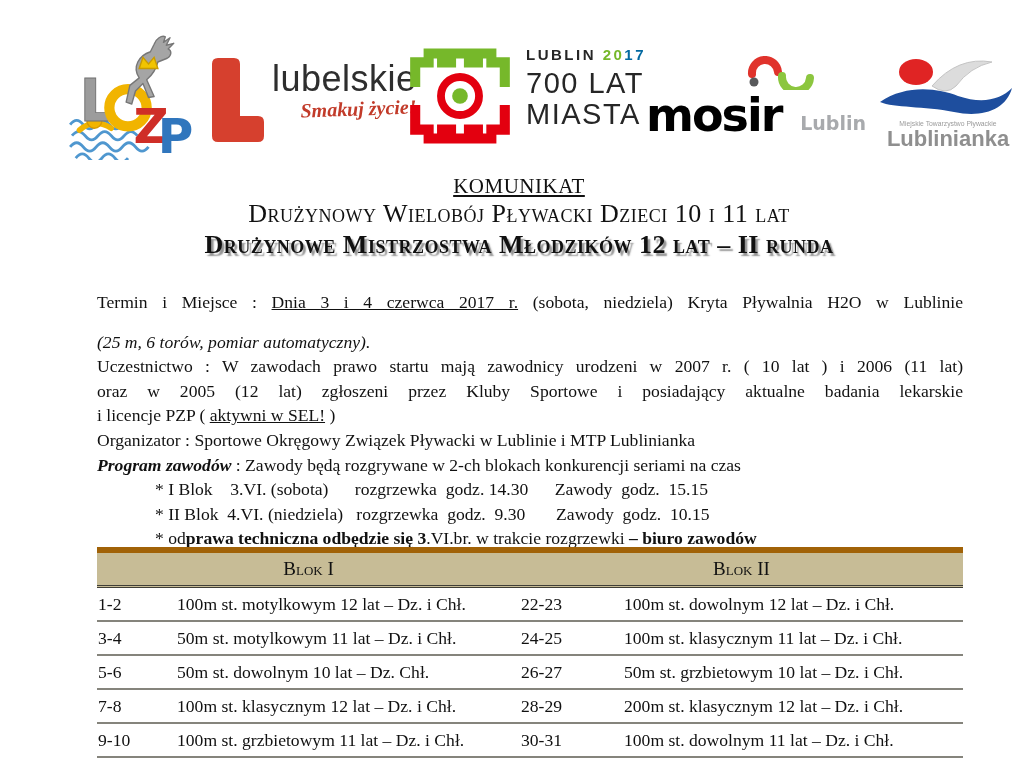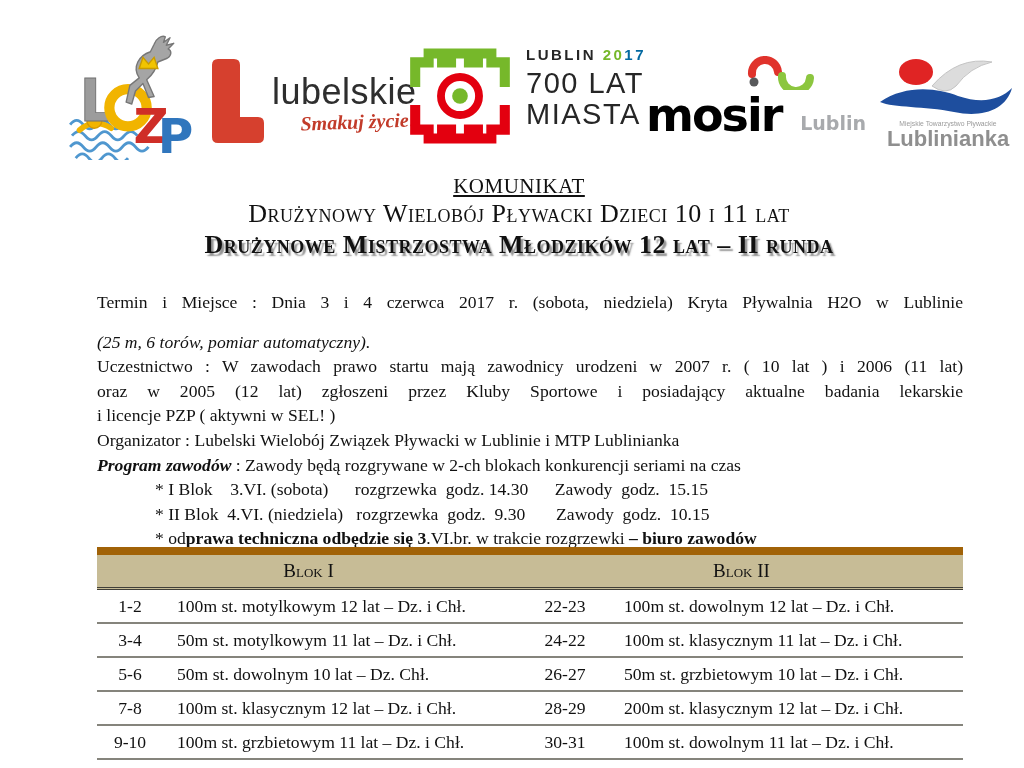--- a/index.html
+++ b/index.html
@@ -2,21 +2,21 @@
 <html lang="pl"><head>
 <meta charset="utf-8">
 <style>
   html,body{margin:0;padding:0;background:#fff;overflow:hidden;}
   .page{position:relative;width:1024px;height:768px;background:#fff;overflow:hidden;
         font-family:"Liberation Serif",serif;color:#111;}
 
   
   .logo{position:absolute;}
   .logo-lozp{left:62px;top:20px;width:132px;height:140px;}
-  .logo-lubelskie{left:206px;top:56px;width:192px;height:90px;display:flex;align-items:center;}
+  .logo-lubelskie{left:206px;top:56px;width:192px;height:90px;display:flex;align-items:flex-start;}
   .lub-l-svg{width:60px;height:88px;flex:0 0 auto;}
   .lub-text-col{margin-left:6px;margin-top:4px;font-family:"Liberation Sans",sans-serif;}
   .lub-word{font-size:36px;color:#2e2e2e;letter-spacing:.5px;line-height:38px;}
   .lub-tagline{font-family:"Liberation Serif",serif;font-style:italic;font-weight:bold;
                font-size:20px;color:#c23b2a;text-align:right;transform:rotate(-2deg);margin-top:0;}
   .logo-700{left:404px;top:40px;display:flex;}
   .l700-icon{width:112px;height:112px;}
   .l700-text{margin-left:10px;margin-top:6px;font-family:"Liberation Sans",sans-serif;color:#262626;}
   .l700-line1{font-size:15px;letter-spacing:2.5px;font-weight:bold;}
   .l700-y-green{color:#76b82a;text-align:right;}
@@ -37,32 +37,32 @@
   .h-sub1{font-size:26px;line-height:30px;font-variant:small-caps;letter-spacing:.5px;}
   .h-sub2{font-size:26px;line-height:32px;font-variant:small-caps;font-weight:bold;
           letter-spacing:.5px;text-shadow:2.5px 2.5px 1.5px rgba(110,110,110,.75);}
 
   
   .doc{position:absolute;left:97px;top:290px;width:866px;font-size:17.6px;}
   .doc-line{line-height:24.6px;white-space:normal;}
   .jl{text-align:justify;text-align-last:justify;}
   .pre{white-space:pre;}
   .indent{padding-left:58px;}
-  .u{}
+  .u{text-decoration:underline;}
   .it{font-style:italic;margin-top:15px;}
   .b{font-weight:bold;}
   .bi{font-weight:bold;font-style:italic;text-align:right;}
 
   
   .events{position:absolute;left:97px;top:547px;width:866px;border-collapse:collapse;
           table-layout:fixed;font-size:17.6px;}
   .events th{height:30px;font-weight:normal;font-variant:small-caps;font-size:19px;
-             border-top:8px solid #a16207;border-bottom:3px double #403f38;}
+             border-top:6px solid #a16207;border-bottom:3px double #403f38;}
   .events td{height:30px;border-bottom:2px solid #85847c;vertical-align:middle;}
-  .events td.num{text-align:center;}
+  .events td.num{}
   .events td.ev{padding-left:14px;}
 </style>
 </head>
 <body>
 
 <div class="page">
 
   <svg class="logo logo-lozp" viewBox="0 0 132 150" aria-hidden="true">
 
     <path d="M4,112 q7,-9 14,0 t14,0 t14,0 t14,0" fill="none" stroke="#4f97cf" stroke-width="3"></path>
@@ -129,21 +129,21 @@
     <div class="h-sub1">Drużynowy Wielobój Pływacki Dzieci 10 i 11 lat</div>
     <div class="h-sub2">Drużynowe Mistrzostwa Młodzików 12 lat  – II runda</div>
   </div>
 
   <div class="doc">
     <div class="doc-line jl"><span>Termin i Miejsce : </span><span class="u">Dnia 3 i 4 czerwca 2017 r.</span><span> (sobota, niedziela) Kryta Pływalnia H2O  w Lublinie</span></div>
     <div class="doc-line it">(25 m, 6 torów, pomiar automatyczny).</div>
     <div class="doc-line jl">Uczestnictwo : W zawodach prawo startu mają zawodnicy  urodzeni w 2007 r. ( 10 lat ) i 2006 (11 lat)</div>
     <div class="doc-line jl">oraz w 2005 (12 lat) zgłoszeni przez  Kluby Sportowe i posiadający aktualne badania  lekarskie</div>
     <div class="doc-line"><span>i licencje PZP ( </span><span class="u">aktywni w SEL!</span><span> )</span></div>
-    <div class="doc-line">Organizator :   Lubelski Wielobój Związek Pływacki w Lublinie i MTP Lublinianka</div>
+    <div class="doc-line">Organizator :   Sportowe Okręgowy Związek Pływacki w Lublinie i MTP Lublinianka</div>
     <div class="doc-line"><span class="bi">Program zawodów</span><span> : Zawody będą rozgrywane w 2-ch blokach konkurencji seriami na czas</span></div>
     <div class="doc-line pre indent">* I Blok    3.VI. (sobota)      rozgrzewka  godz. 14.30      Zawody  godz.  15.15</div>
     <div class="doc-line pre indent">* II Blok  4.VI. (niedziela)   rozgrzewka  godz.  9.30       Zawody  godz.  10.15</div>
     <div class="doc-line indent"><span>* od</span><span class="b">prawa techniczna odbędzie się 3</span><span>.VI.br. w trakcie rozgrzewki </span><span class="b">– biuro zawodów</span></div>
   </div>
 
   <table class="events">
     <colgroup>
         <col style="width:66px">
         <col style="width:357px">
@@ -159,21 +159,21 @@
     <tbody>
       <tr>
           <td class="num">1-2</td>
           <td class="ev">100m st. motylkowym 12 lat – Dz. i Chł.</td>
           <td class="num">22-23</td>
           <td class="ev">100m st. dowolnym 12 lat – Dz. i Chł.</td>
         </tr>
       <tr>
           <td class="num">3-4</td>
           <td class="ev">50m st. motylkowym 11 lat – Dz. i Chł.</td>
-          <td class="num">24-22</td>
+          <td class="num">24-25</td>
           <td class="ev">100m st. klasycznym 11 lat – Dz. i Chł.</td>
         </tr>
       <tr>
           <td class="num">5-6</td>
           <td class="ev">50m st. dowolnym 10 lat – Dz. Chł.</td>
           <td class="num">26-27</td>
           <td class="ev">50m st. grzbietowym 10 lat – Dz. i Chł.</td>
         </tr>
       <tr>
           <td class="num">7-8</td>

